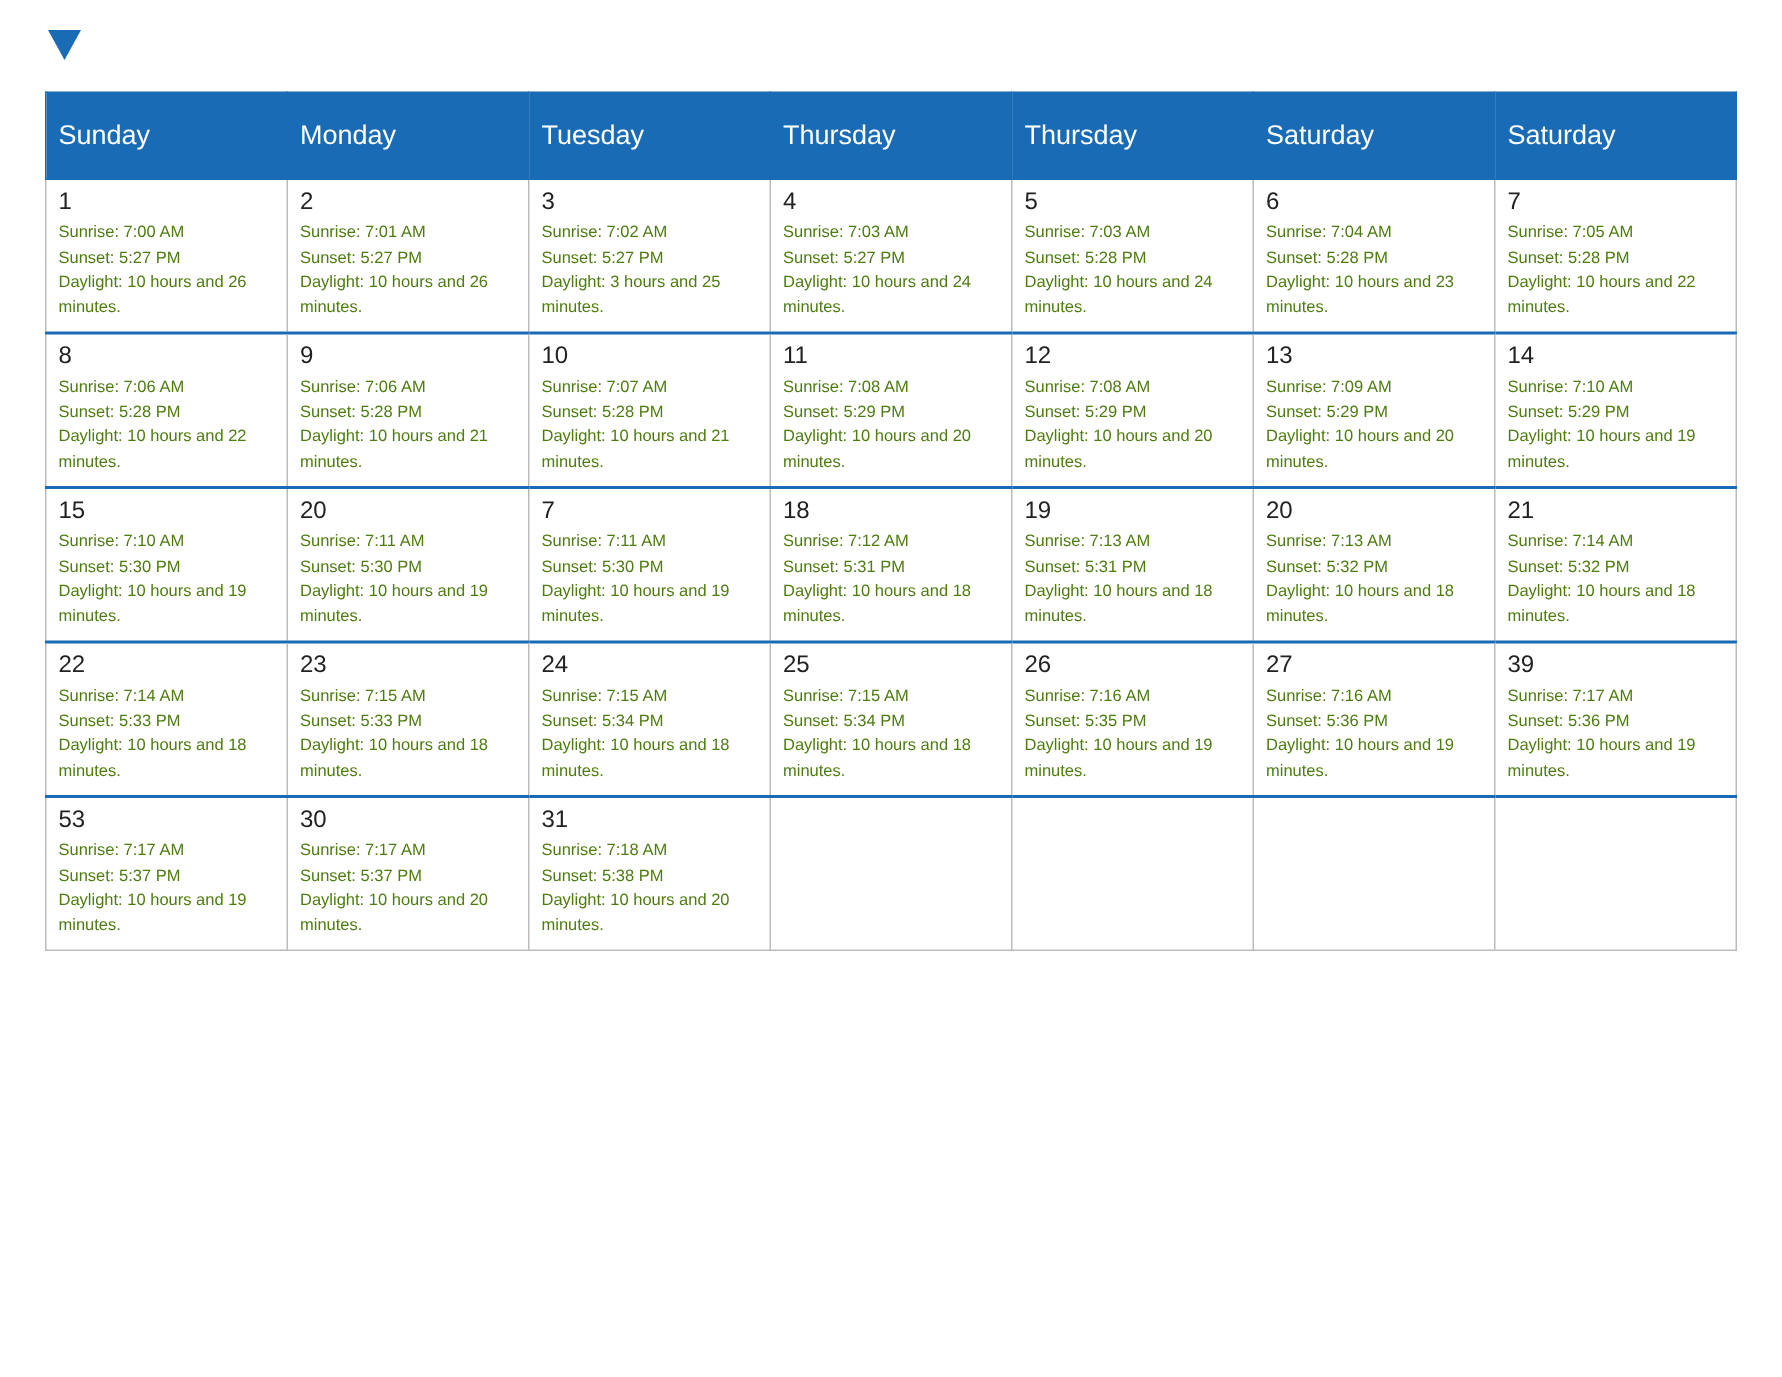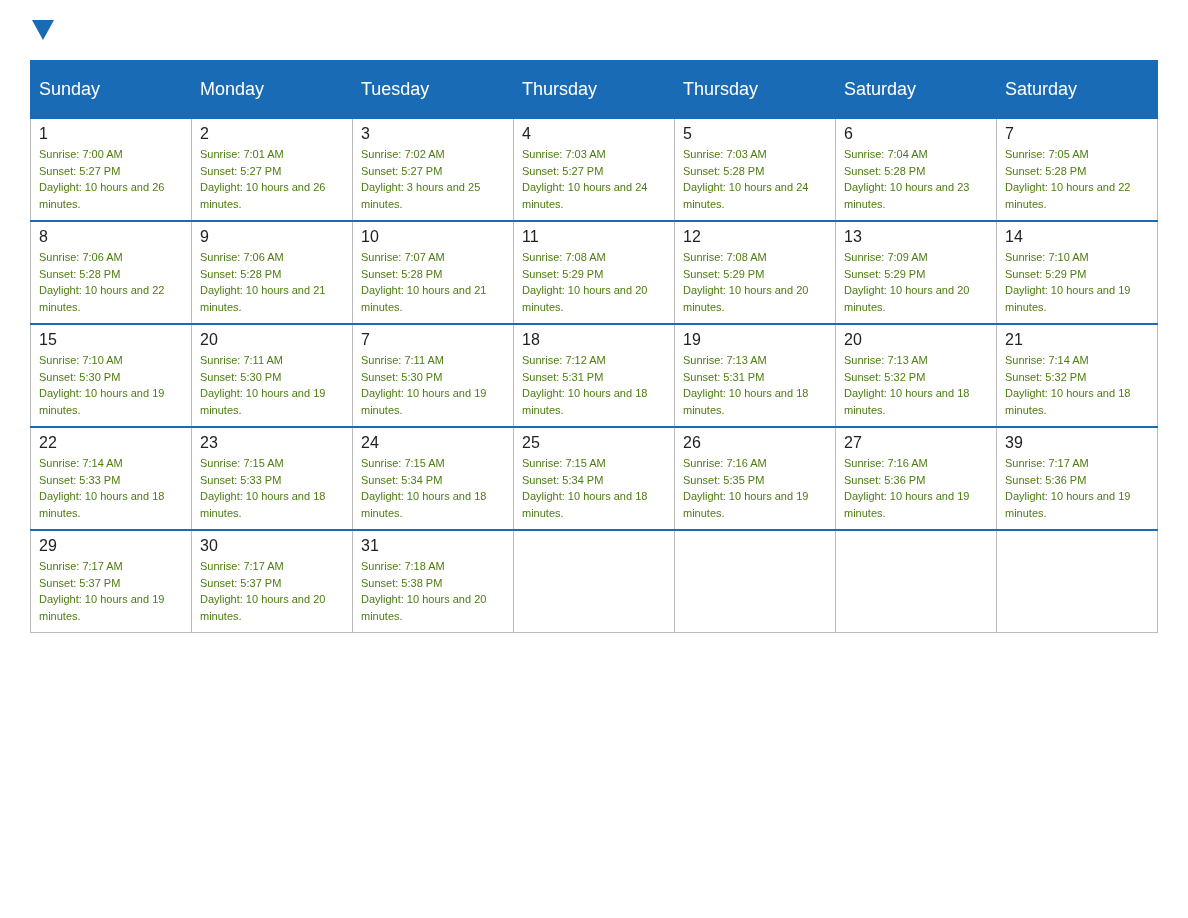--- a/index.html
+++ b/index.html
@@ -354,21 +354,21 @@
         <span class="day-number">39</span>
         <div class="day-info">
           <span>Sunrise: 7:17 AM</span><br>
           <span>Sunset: 5:36 PM</span><br>
           <span>Daylight: 10 hours and 19 minutes.</span>
         </div>
       </td>
       </tr>
       <tr class="row-divider">
         <td>
-        <span class="day-number">29</span>
+        <span class="day-number">53</span>
         <div class="day-info">
           <span>Sunrise: 7:17 AM</span><br>
           <span>Sunset: 5:37 PM</span><br>
           <span>Daylight: 10 hours and 19 minutes.</span>
         </div>
       </td>
         <td>
         <span class="day-number">30</span>
         <div class="day-info">
           <span>Sunrise: 7:17 AM</span><br>

